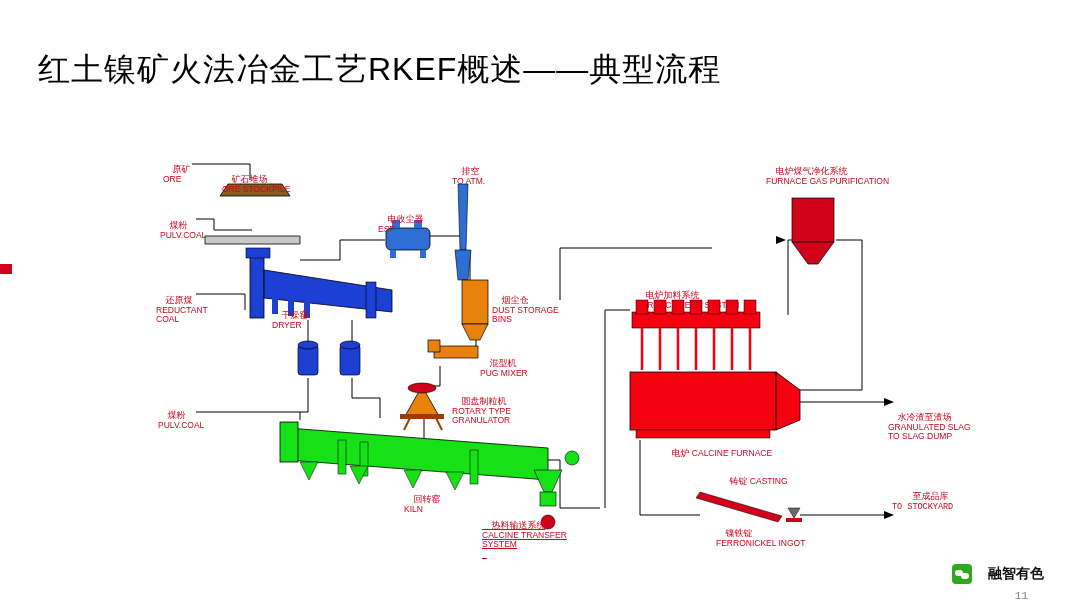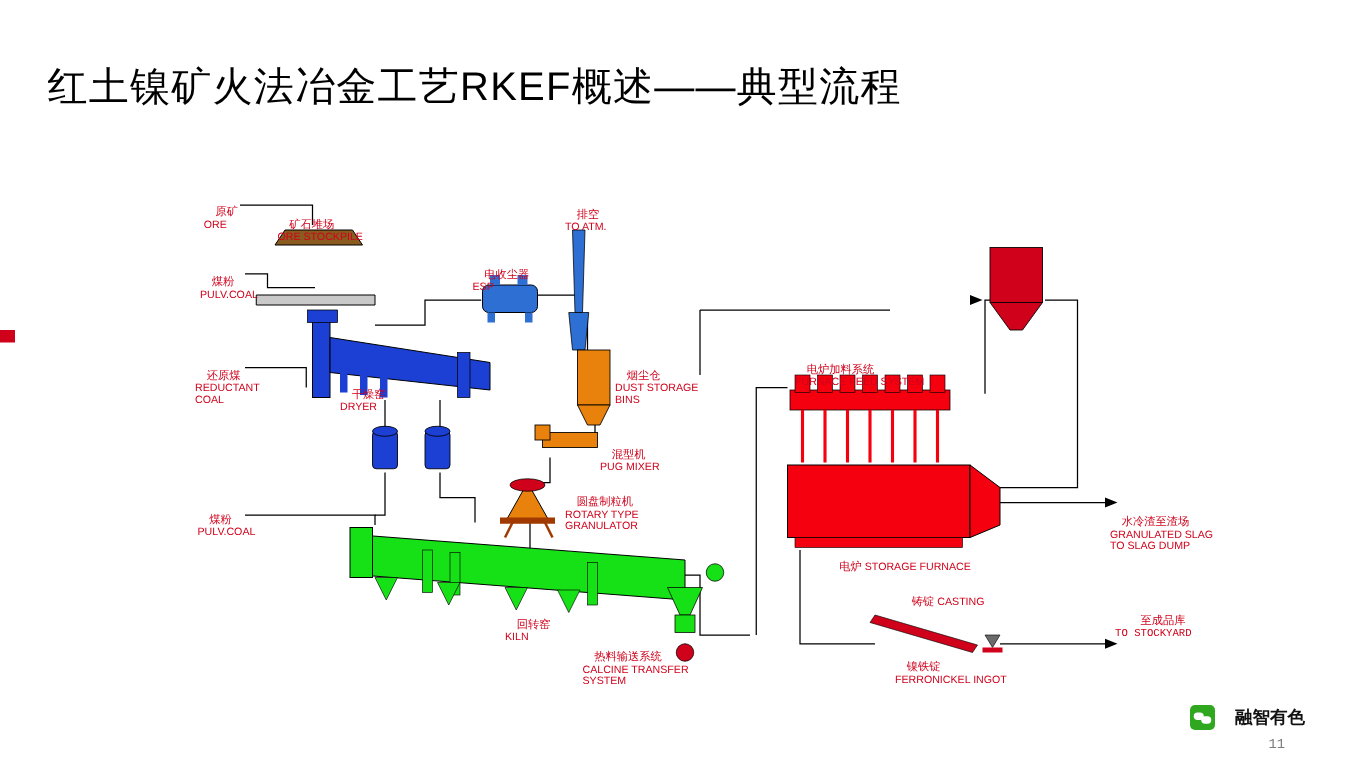--- a/index.html
+++ b/index.html
@@ -233,29 +233,32 @@
   <div class="lbl" style="left:480px;top:208px;">
     <span class="cn">混型机</span><br><span>PUG MIXER</span>
   </div>
   <div class="lbl" style="left:452px;top:246px;">
     <span class="cn">圆盘制粒机</span><br><span>ROTARY TYPE
 GRANULATOR</span>
   </div>
   <div class="lbl" style="left:404px;top:344px;">
     <span class="cn">回转窑</span><br><span>KILN</span>
   </div>
-  <div class="lbl" style="left:466px;top:370px;">
+  <div class="lbl" style="left:482px;top:370px;text-decoration:underline;">
     <span class="cn">热料输送系统</span><br><span>CALCINE TRANSFER
 SYSTEM</span>
   </div>
   <div class="lbl" style="left:636px;top:140px;">
     <span class="cn">电炉加料系统</span><br><span>FURNACE FEED SYSTEM</span>
   </div>
   <div class="lbl" style="left:662px;top:298px;">
-    <span class="cn">电炉</span><span> </span><span>STORAGE FURNACE</span>
+    <span class="cn">电炉</span><span> </span><span>CALCINE FURNACE</span>
+  </div>
+  <div class="lbl" style="left:766px;top:16px;">
+    <span class="cn">电炉煤气净化系统</span><br><span>FURNACE GAS PURIFICATION</span>
   </div>
   <div class="lbl" style="left:888px;top:262px;">
     <span class="cn">水冷渣至渣场</span><br><span>GRANULATED SLAG
 TO SLAG DUMP</span>
   </div>
   <div class="lbl" style="left:720px;top:326px;">
     <span class="cn">铸锭</span><span> </span><span>CASTING</span>
   </div>
   <div class="lbl" style="left:716px;top:378px;">
     <span class="cn">镍铁锭</span><br><span>FERRONICKEL INGOT</span>

